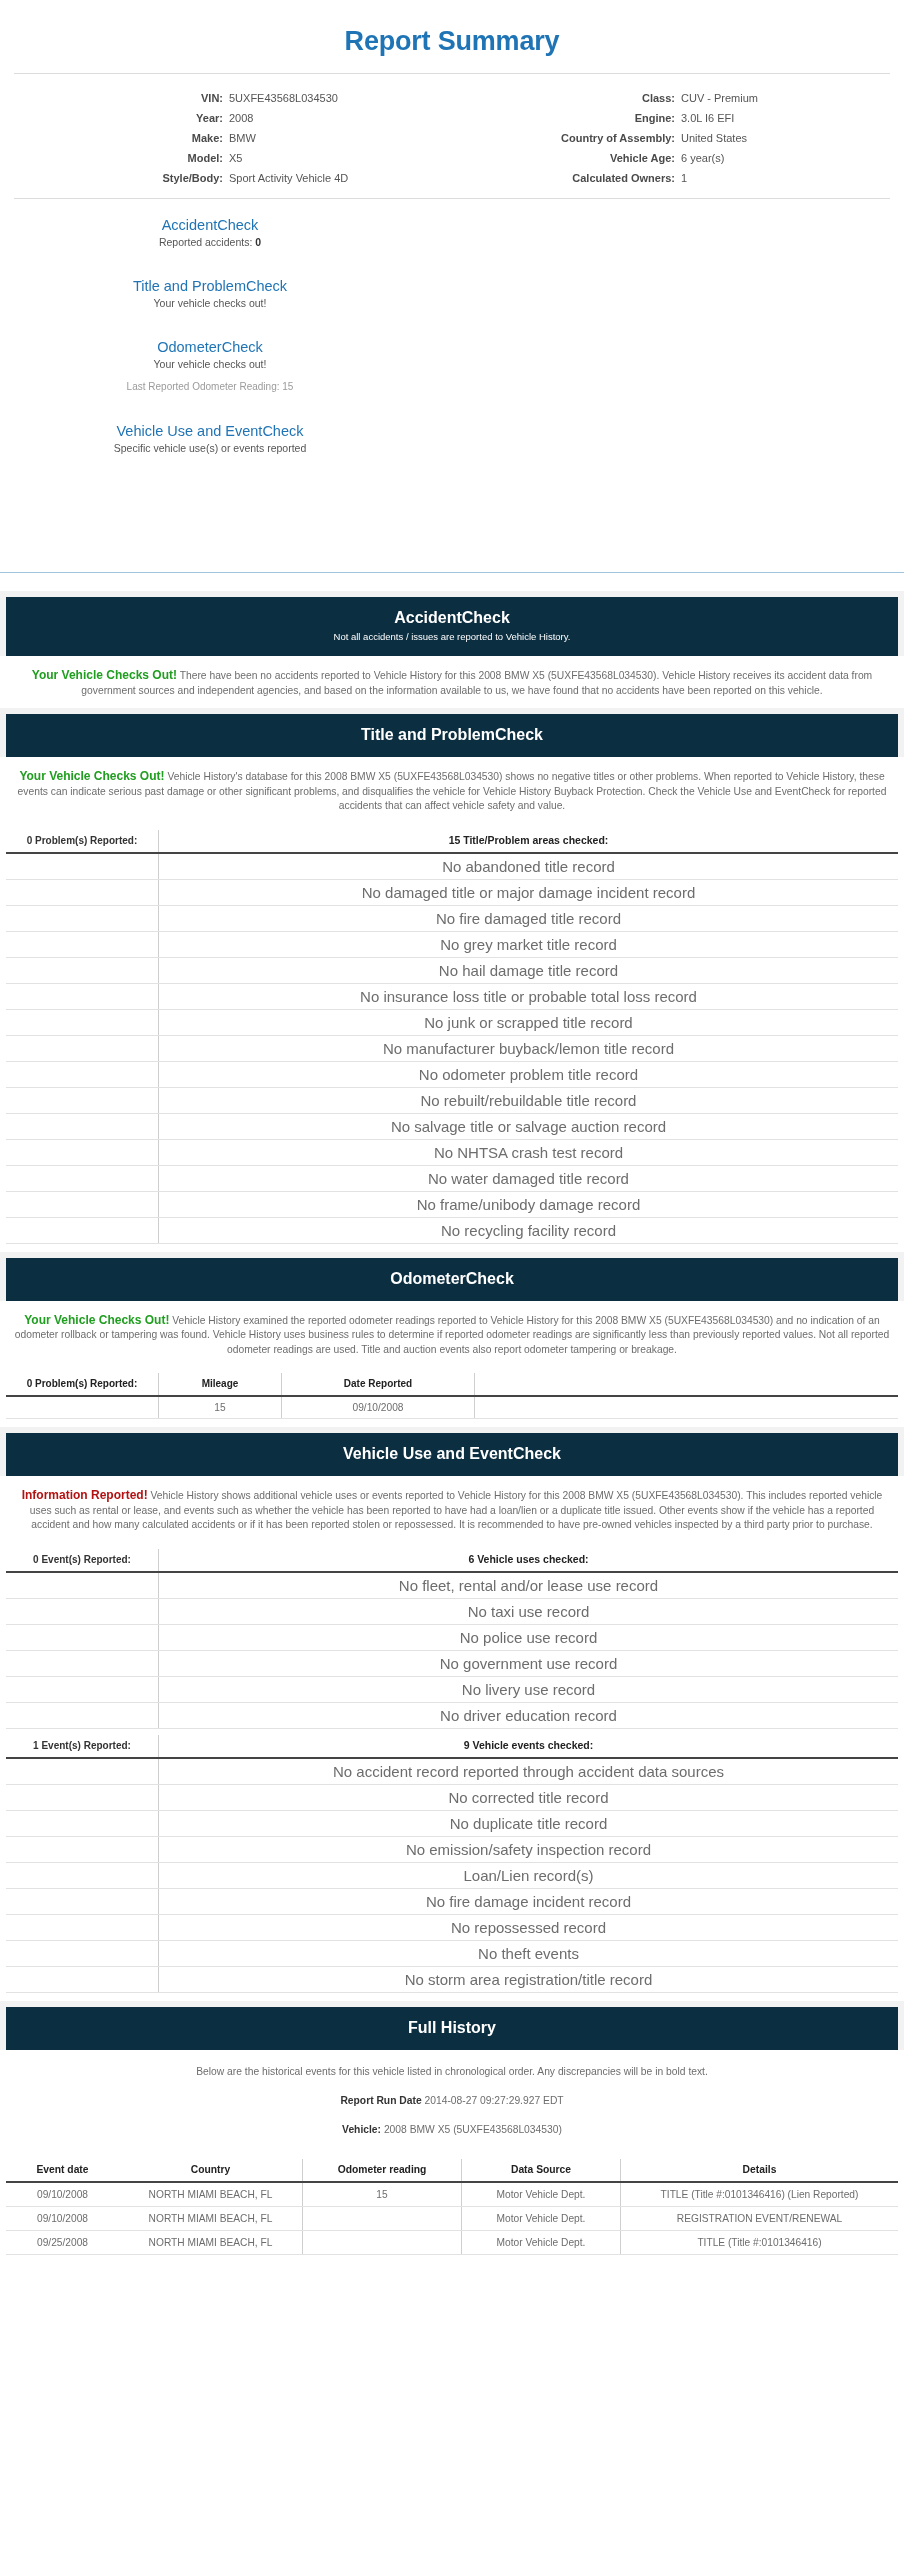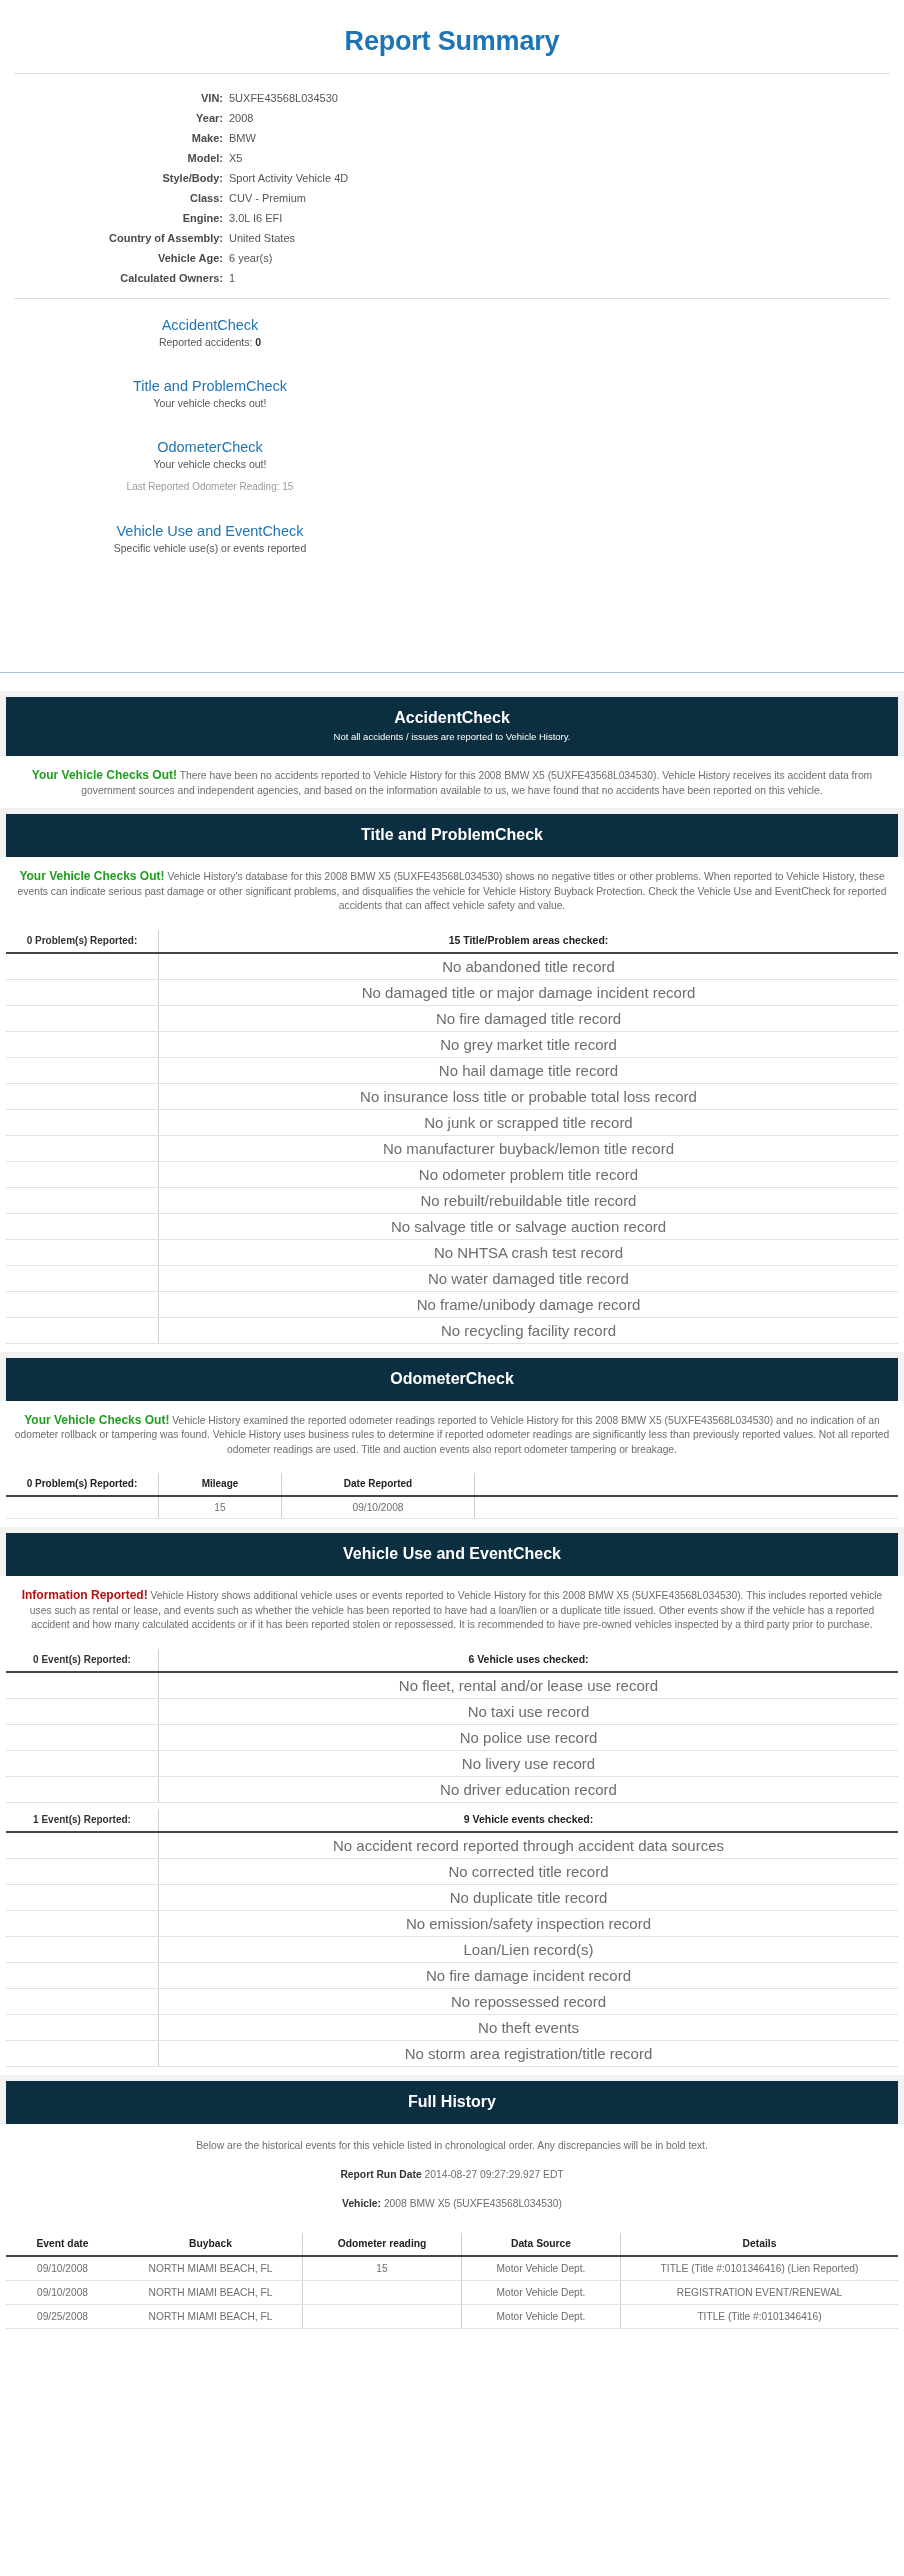--- a/index.html
+++ b/index.html
@@ -31,21 +31,20 @@
   }
   .rule {
     border-top: 1px solid #dcdcdc;
     margin: 0 14px;
   }
 
   
   .specs {
     display: flex;
     padding: 14px 0 10px 0;
-    flex-direction: column;
   }
   .spec-col {
     width: 50%;
   }
   .spec-row {
     display: flex;
     line-height: 18px;
     font-size: 11px;
     padding: 1px 0;
   }
@@ -483,20 +482,24 @@
         <tr>
             <td class="c-left"></td>
             <td class="c-right">No taxi use record</td>
           </tr>
         <tr>
             <td class="c-left"></td>
             <td class="c-right">No police use record</td>
           </tr>
         <tr>
             <td class="c-left"></td>
+            <td class="c-right">No government use record</td>
+          </tr>
+        <tr>
+            <td class="c-left"></td>
             <td class="c-right">No livery use record</td>
           </tr>
         <tr>
             <td class="c-left"></td>
             <td class="c-right">No driver education record</td>
           </tr>
       </tbody>
     </table>
 
     <table class="check-table">
@@ -561,21 +564,21 @@
   <div class="fh-meta"><span class="lbl">Report Run Date</span> <span>2014-08-27 09:27:29.927 EDT</span></div>
   <div class="fh-spacer"></div>
   <div class="fh-meta"><span class="lbl">Vehicle:</span> <span>2008 BMW X5 (5UXFE43568L034530)</span></div>
   <div style="height:18px"></div>
 
   <div class="pad-sides">
     <table class="hist-table">
       <thead>
         <tr>
           <th class="h0">Event date</th>
-          <th class="h1">Buyback</th>
+          <th class="h1">Country</th>
           <th class="h2">Odometer reading</th>
           <th class="h3">Data Source</th>
           <th class="h4">Details</th>
         </tr>
       </thead>
       <tbody>
         <tr>
           <td class="h0">09/10/2008</td>
           <td class="h1">NORTH MIAMI BEACH, FL</td>
           <td class="h2">15</td>

